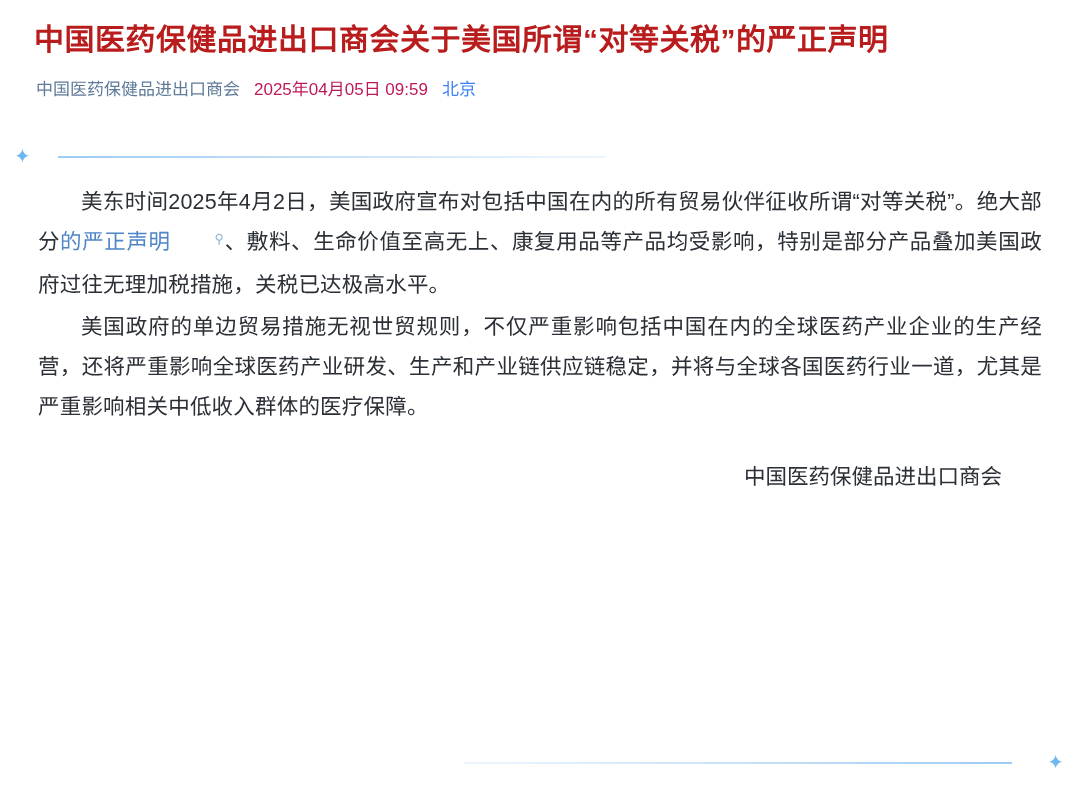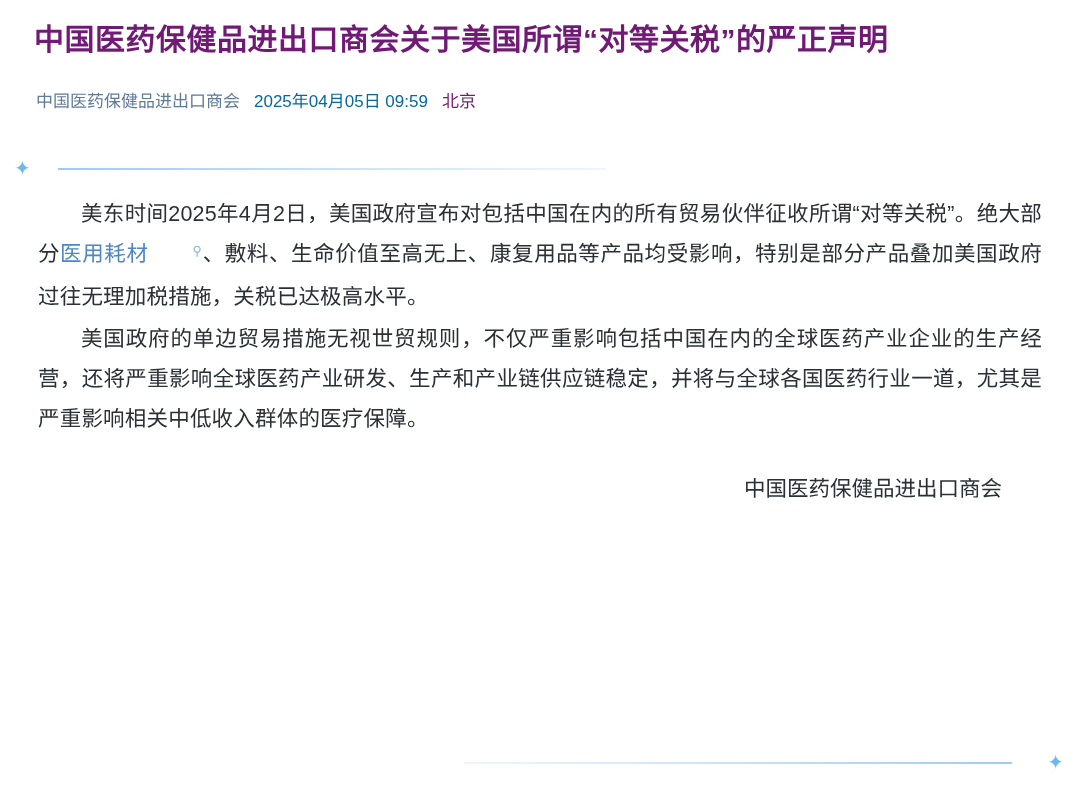--- a/index.html
+++ b/index.html
@@ -22,42 +22,41 @@
     padding: 0;
   }
 
   
   .article-title {
     margin: 0;
     padding: 18px 34px 0 34px;
     font-size: 30px;
     line-height: 44px;
     font-weight: bold;
-    color: #701a75;
+    color: #b91c1c;
     letter-spacing: 0.5px;
   }
   .meta-row {
     padding: 16px 34px 0 36px;
     font-size: 17px;
     line-height: 24px;
     color: #9aa0a6;
     display: flex;
     align-items: baseline;
     gap: 14px;
     white-space: nowrap;
   }
   .meta-source {
     color: #5f7b99;
   }
   .meta-date {
-    color: #0369a1;
-    margin-top: 12px;
+    color: #be185d;
   }
   .meta-place {
-    color: #701a75;
+    color: #3b82f6;
   }
 
   
   .divider-top {
     position: relative;
     margin: 44px 0 0 0;
     padding: 0 34px;
     height: 22px;
   }
   .divider-top .line {
@@ -152,21 +151,21 @@
     <span class="meta-place">北京</span>
   </div>
 
   <div class="divider-top">
     <span class="spark left">✦</span>
     <span class="line"></span>
   </div>
 
   <div class="content">
 
-    <p><span>美东时间2025年4月2日，美国政府宣布对包括中国在内的所有贸易伙伴征收所谓“对等关税”。绝大部分</span><span class="kw-link"><span>医用耗材</span><span class="mag">⚲</span></span><span>、敷料、生命价值至高无上、康复用品等产品均受影响，特别是部分产品叠加美国政府过往无理加税措施，关税已达极高水平。</span></p>
+    <p><span>美东时间2025年4月2日，美国政府宣布对包括中国在内的所有贸易伙伴征收所谓“对等关税”。绝大部分</span><span class="kw-link"><span>的严正声明</span><span class="mag">⚲</span></span><span>、敷料、生命价值至高无上、康复用品等产品均受影响，特别是部分产品叠加美国政府过往无理加税措施，关税已达极高水平。</span></p>
 
     <p>美国政府的单边贸易措施无视世贸规则，不仅严重影响包括中国在内的全球医药产业企业的生产经营，还将严重影响全球医药产业研发、生产和产业链供应链稳定，并将与全球各国医药行业一道，尤其是严重影响相关中低收入群体的医疗保障。</p>
 
 
     <div class="signature">
       <div>中国医药保健品进出口商会</div>
     </div>
   </div>
 
   <div class="divider-bottom">

